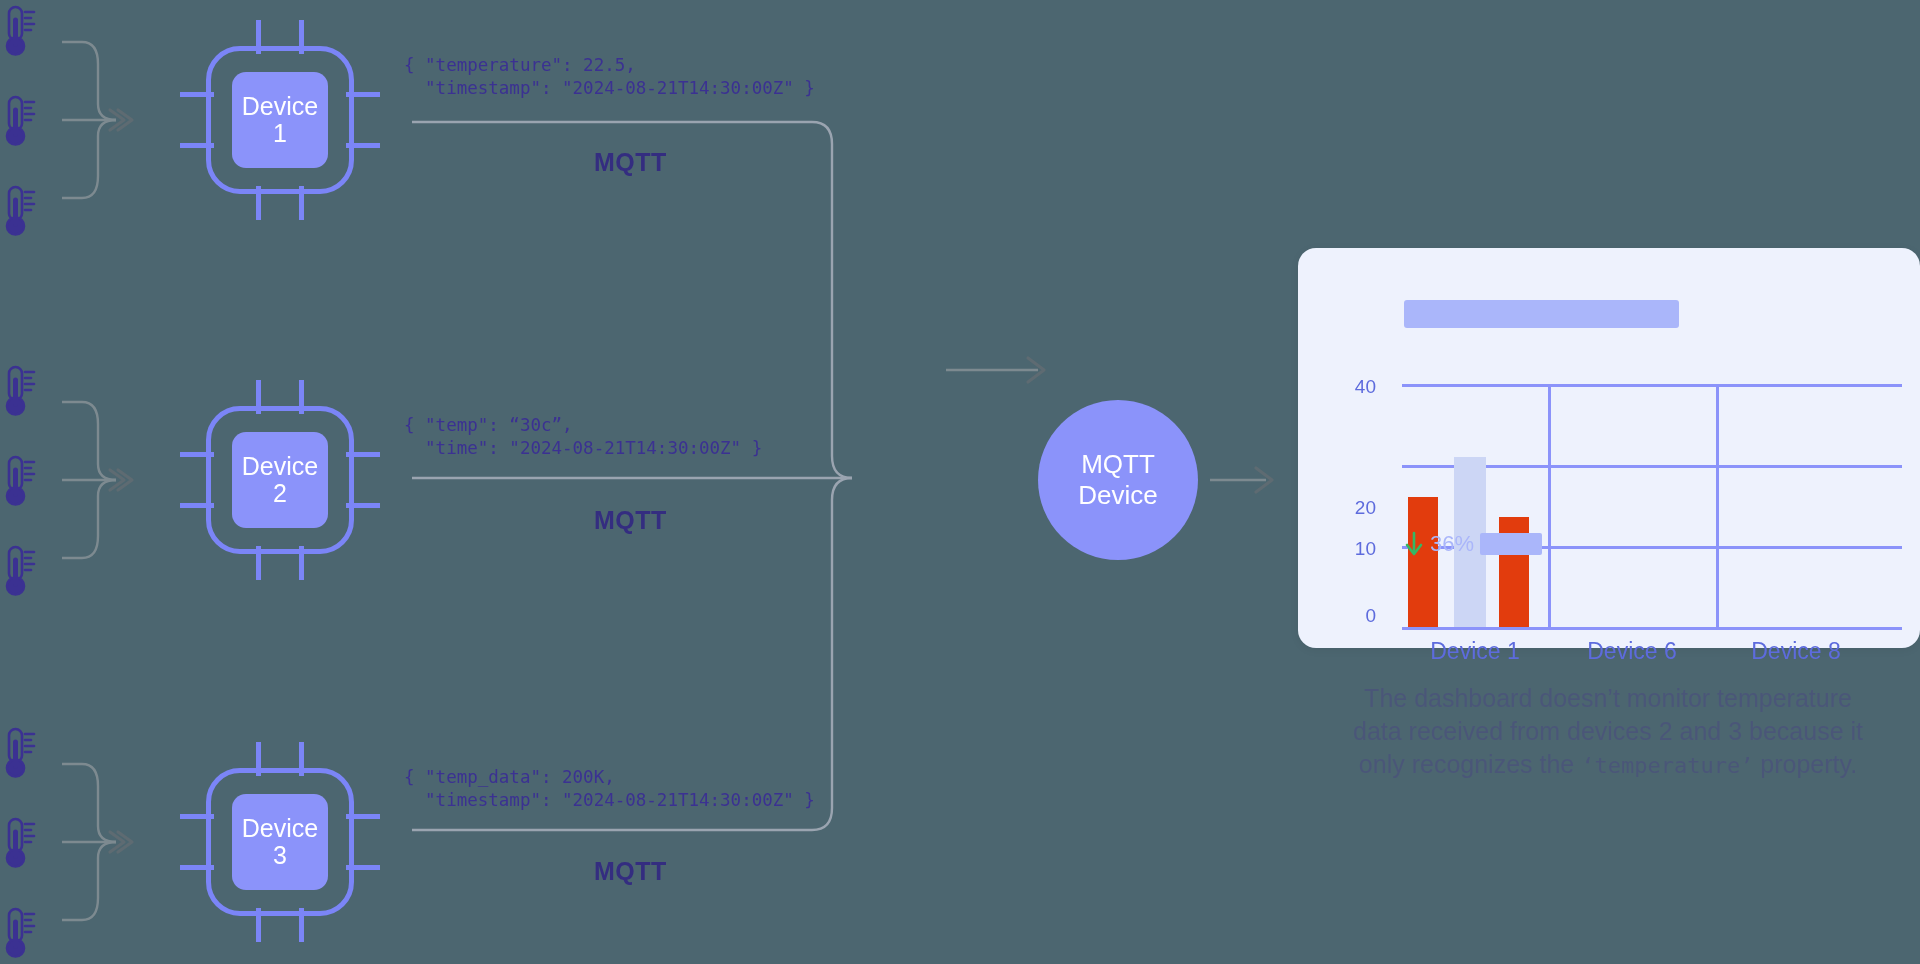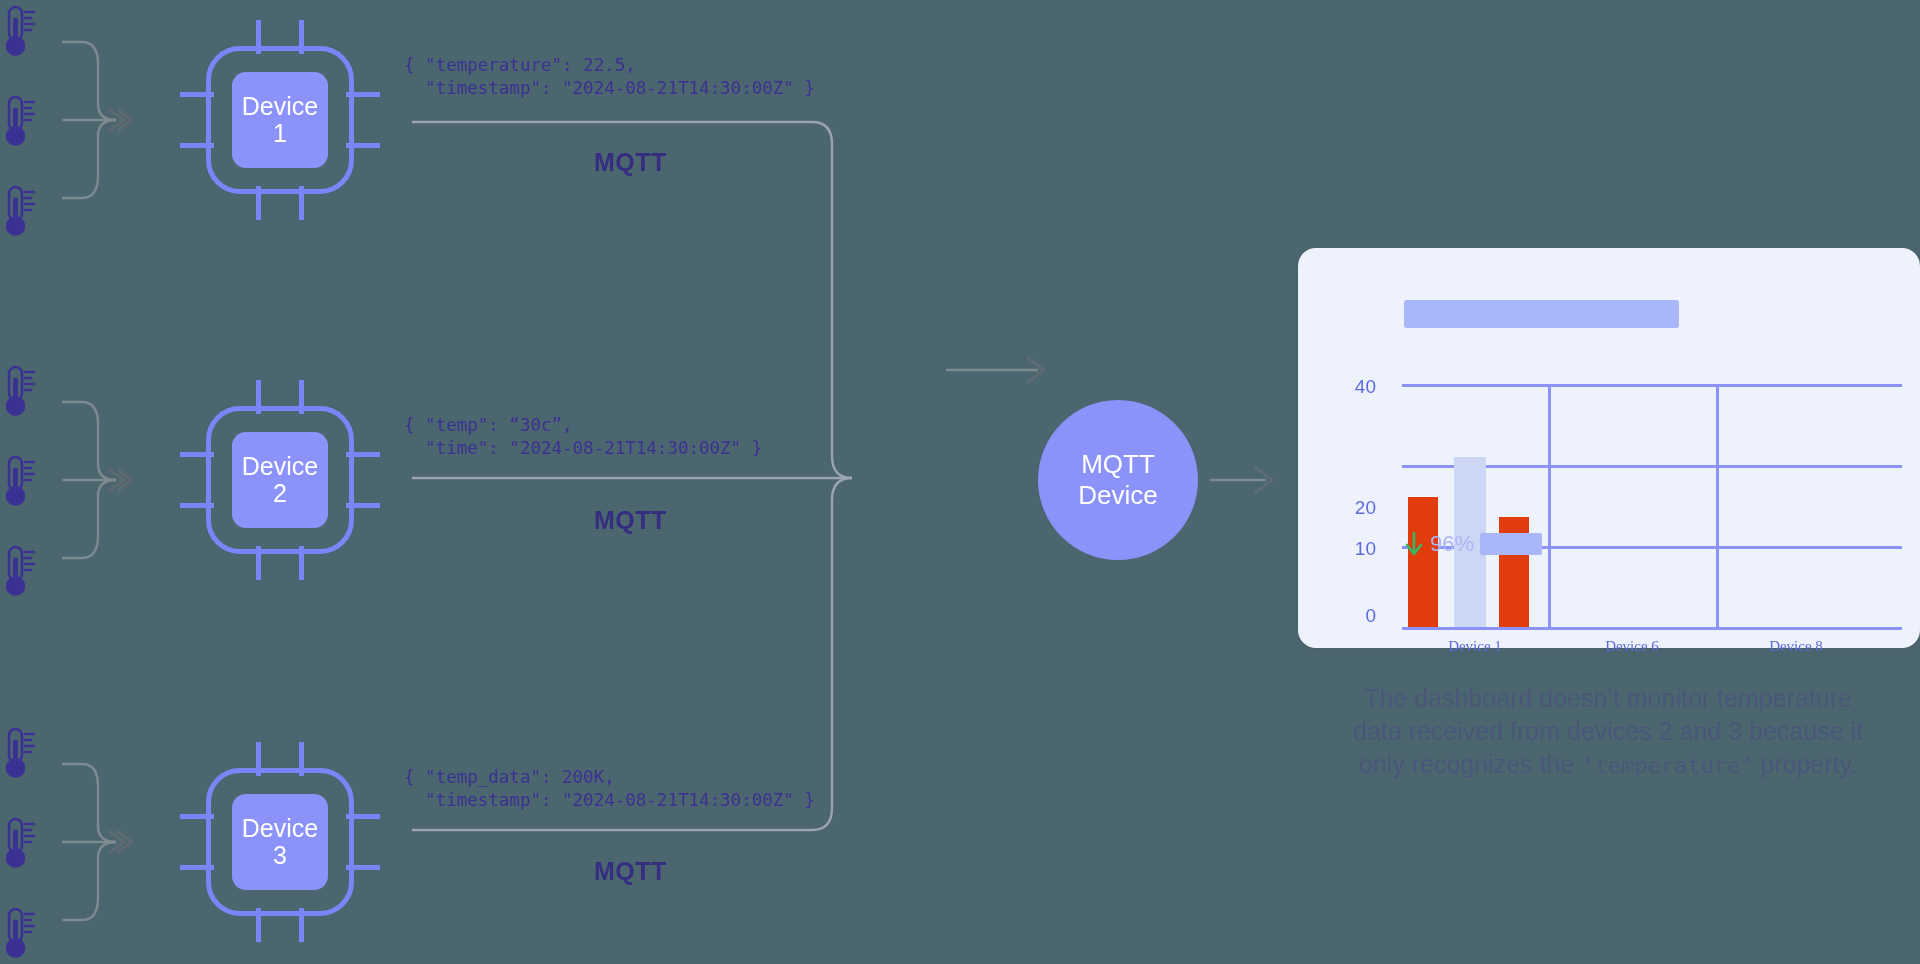--- a/index.html
+++ b/index.html
@@ -114,23 +114,22 @@
   }
   .axis-label {
     position: absolute;
     color: #5d6bdd;
     font-size: 19px;
     text-align: right;
   }
   .cat-label {
     position: absolute;
     color: #5d6bdd;
-    font-size: 15px;
+    font-size: 23px;
     text-align: center;
-    font-family: Liberation Serif, serif;
   }
   .gridline-h {
     position: absolute;
     height: 2.5px;
     background: #8b93fa;
   }
   .gridline-v {
     position: absolute;
     width: 2.5px;
     background: #8b93fa;
@@ -410,21 +409,21 @@
 
     <div class="cat-label" style="left:104px; top:390px; width:146px;">Device 1</div>
     <div class="cat-label" style="left:250px; top:390px; width:168px;">Device 6</div>
     <div class="cat-label" style="left:418px; top:390px; width:160px;">Device 8</div>
 
     <div class="delta-row" style="left:106px; top:283px;">
       <svg width="20" height="26" viewBox="0 0 20 26">
         <line x1="10" y1="2" x2="10" y2="21" stroke="#34b864" stroke-width="2.6" stroke-linecap="round"></line>
         <path d="M3,14 L10,23 L17,14" fill="none" stroke="#34b864" stroke-width="2.6" stroke-linecap="round" stroke-linejoin="round"></path>
       </svg>
-      <span class="delta-pct">96%</span>
+      <span class="delta-pct">36%</span>
       <span class="delta-bar"></span>
     </div>
   </div>
 
   <div class="caption" style="left:1278px; top:682px; width:660px;">
     <div>The dashboard doesn’t monitor temperature</div>
     <div>data received from devices 2 and 3 because it</div>
     <div><span>only recognizes the </span><code>‘temperature’</code><span> property.</span></div>
   </div>
 

